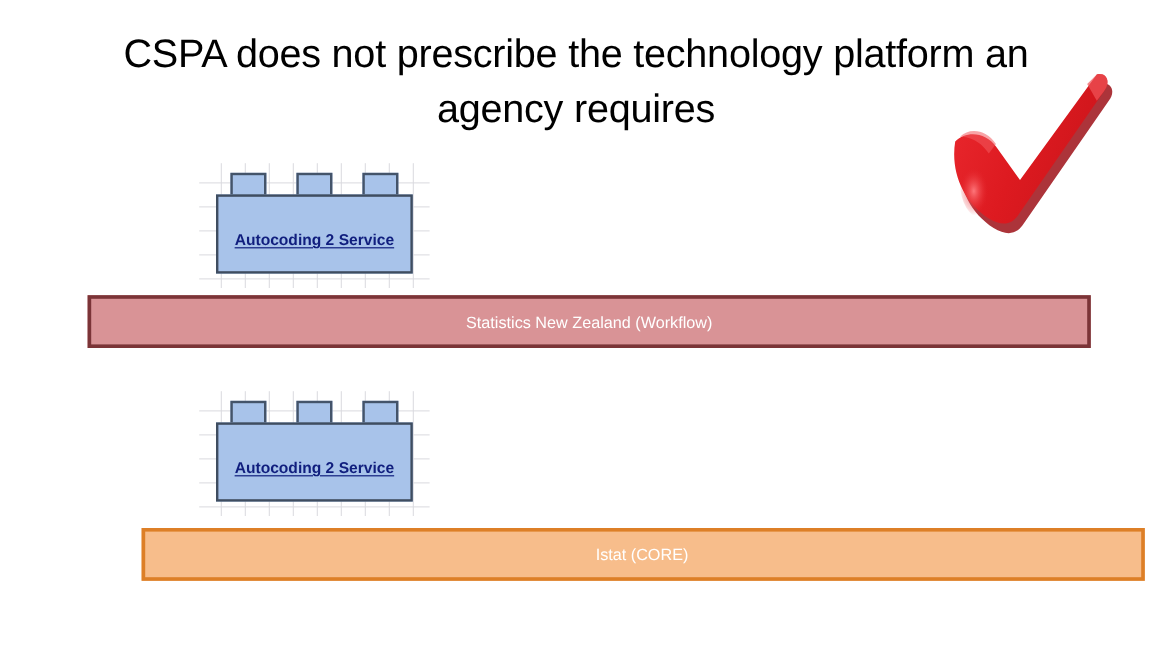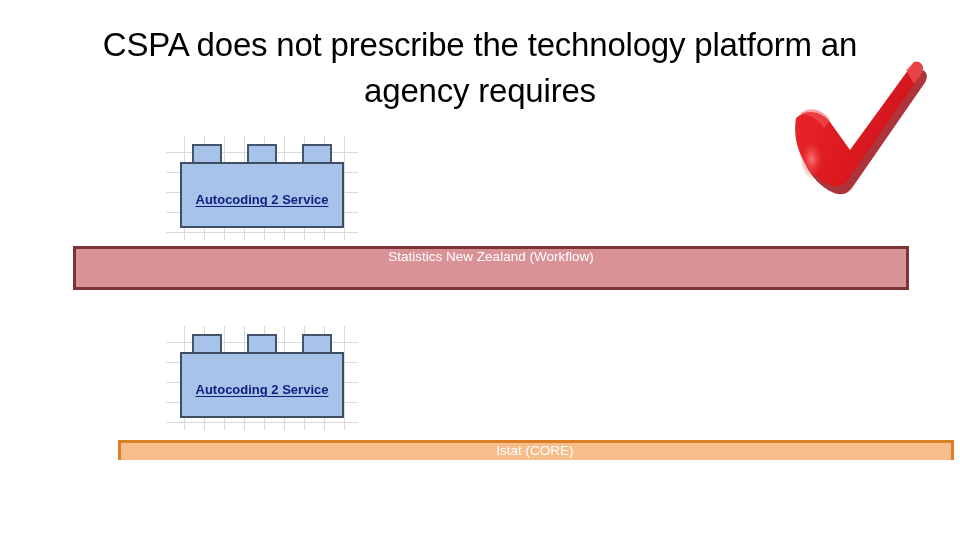--- a/index.html
+++ b/index.html
@@ -3,21 +3,21 @@
 <meta charset="utf-8">
 <style>
   html, body {
     margin: 0;
     padding: 0;
     background: #ffffff;
   }
   #slide {
     position: relative;
     width: 960px;
-    height: 460px;
+    height: 540px;
     background: #ffffff;
     overflow: hidden;
     font-family: "Liberation Sans", sans-serif;
   }
 
   
   #title {
     position: absolute;
     left: 60px;
     top: 22px;
@@ -98,21 +98,21 @@
   }
 
   
   .bar {
     position: absolute;
     left: 73px;
     width: 836px;
     height: 44px;
     box-sizing: border-box;
     display: flex;
-    align-items: flex-start;
+    align-items: center;
     justify-content: center;
   }
   .bar-label {
     font-family: "Liberation Sans", sans-serif;
     font-size: 13.5px;
     font-weight: 400;
     color: #ffffff;
     white-space: nowrap;
   }
   #bar-workflow {

